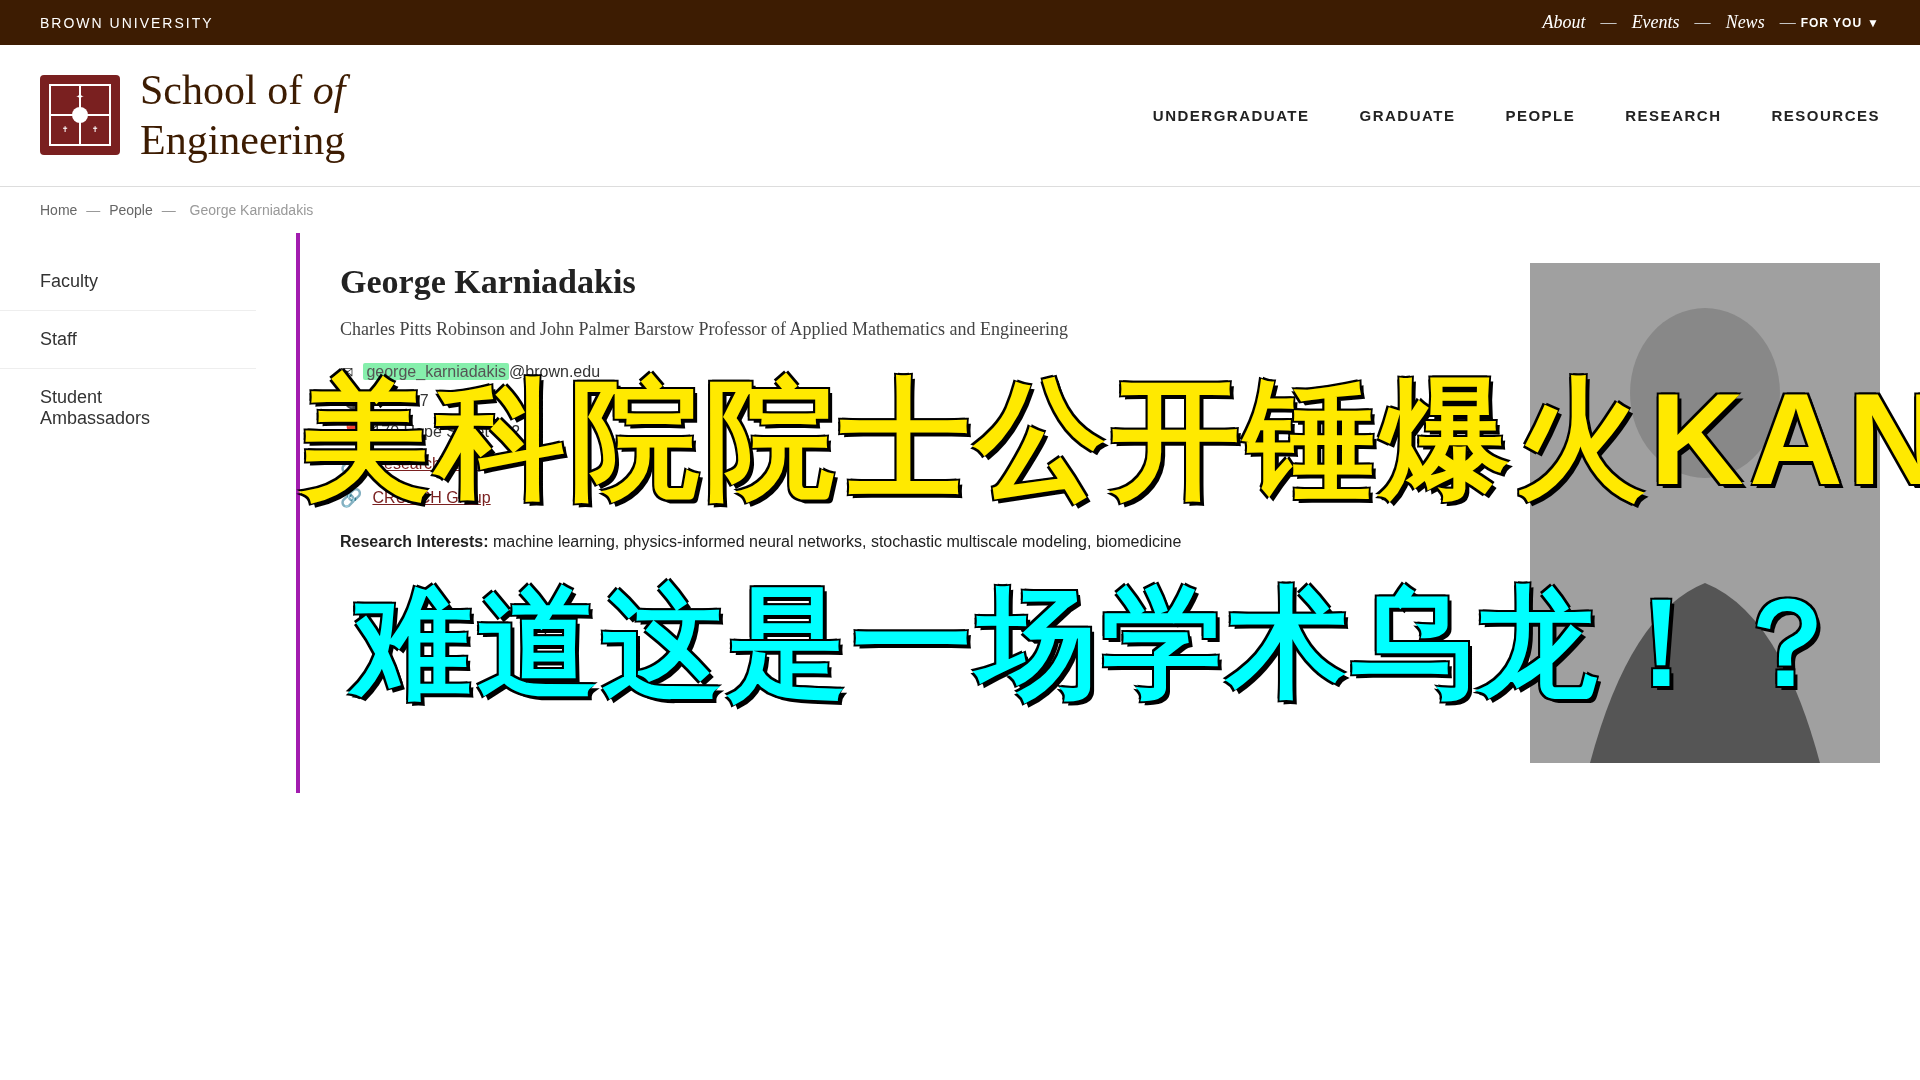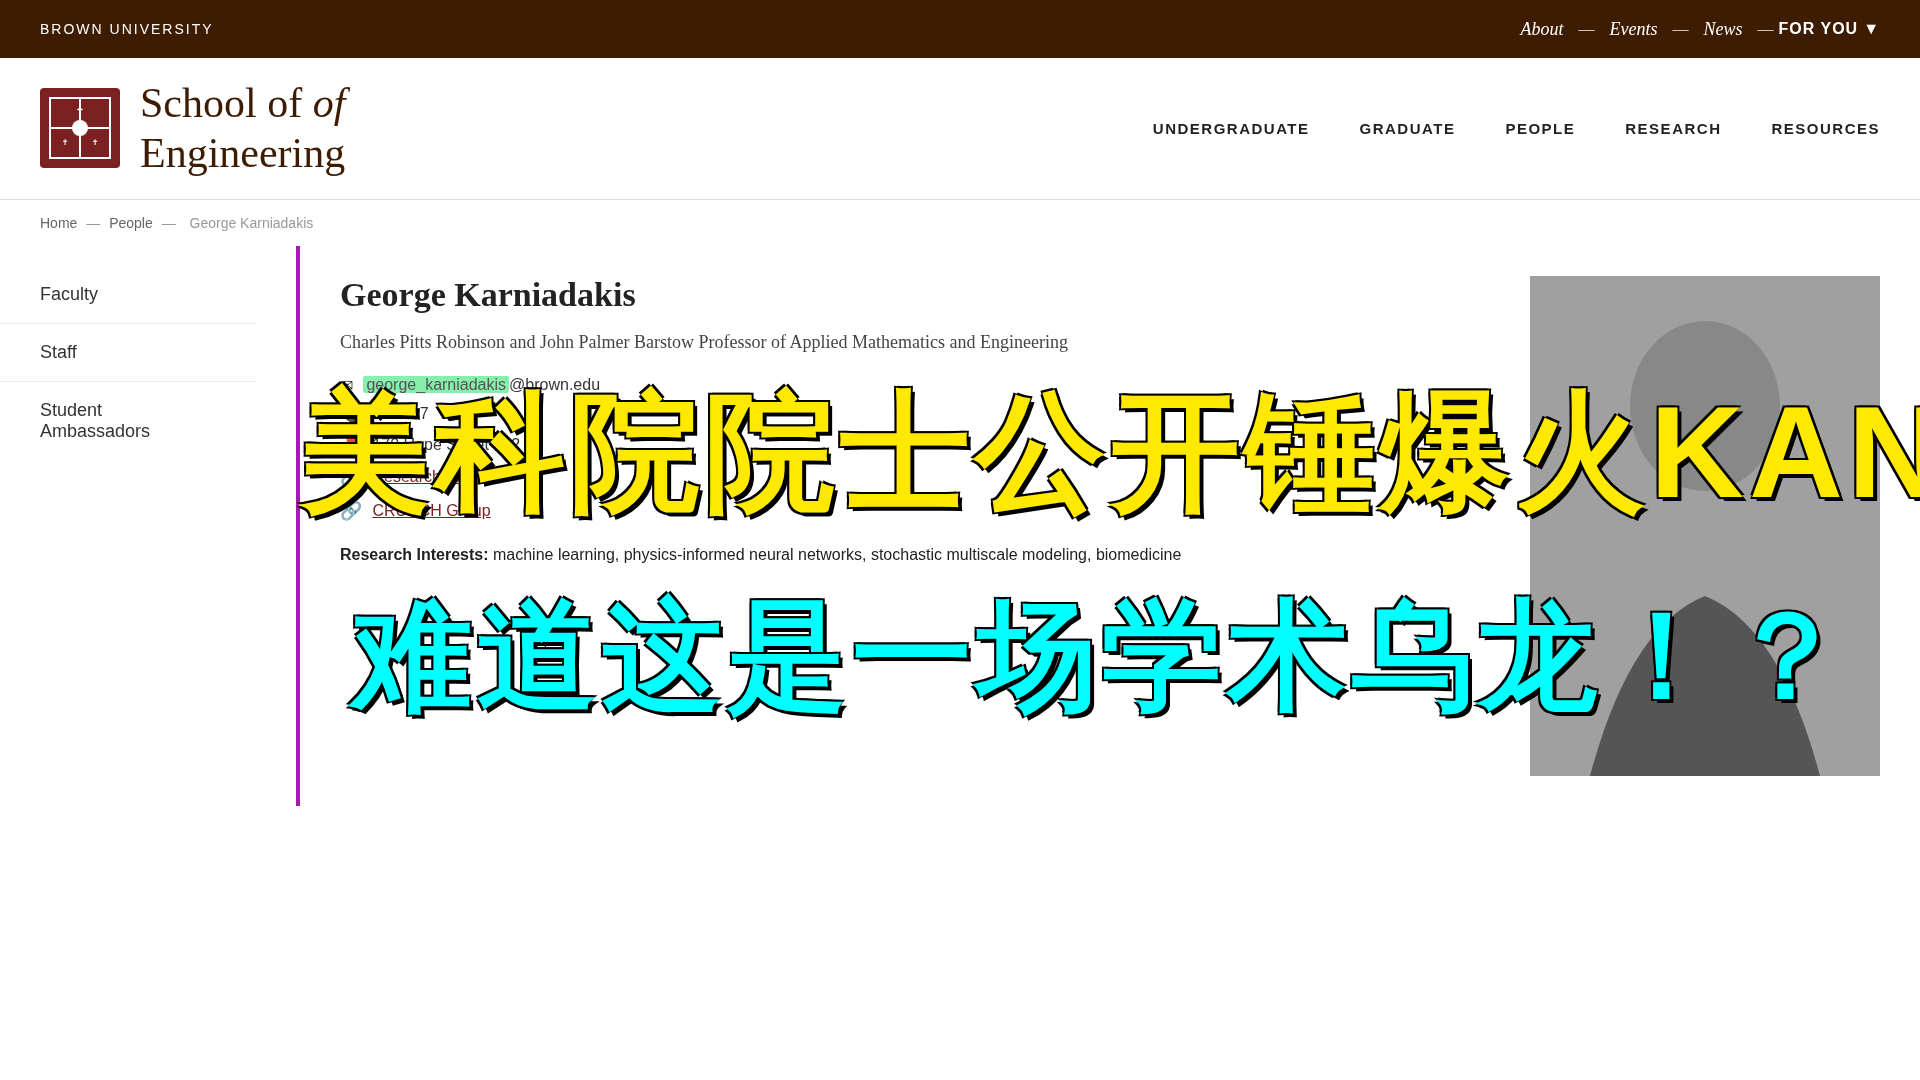--- a/index.html
+++ b/index.html
@@ -1,21 +1,21 @@
 <!DOCTYPE html>
 <html><head>
   <meta charset="utf-8">
   <style>
     * { margin: 0; padding: 0; box-sizing: border-box; }
     body { font-family: 'Georgia', serif; background: #fff; width: 1920px; min-height: 1080px; overflow-x: hidden; position: relative; }
 
     
     #top-bar {
       background-color: #3d1c02;
-      height: 58px;
+      height: 45px;
       display: flex;
       align-items: center;
       justify-content: space-between;
       padding: 0 40px;
     }
     #top-bar .university-name {
       color: #fff;
       font-size: 14px;
       letter-spacing: 2px;
       text-transform: uppercase;
@@ -38,21 +38,21 @@
       margin: 0 10px;
     }
     #top-bar .top-nav .separator {
       color: #ccc;
       margin: 0 5px;
     }
     #top-bar .top-nav .for-you {
       font-style: normal;
       font-weight: bold;
       font-family: Arial, sans-serif;
-      font-size: 16px;
+      font-size: 12px;
       letter-spacing: 1px;
       display: flex;
       align-items: center;
       gap: 5px;
     }
 
     
     #school-header {
       display: flex;
       align-items: center;

